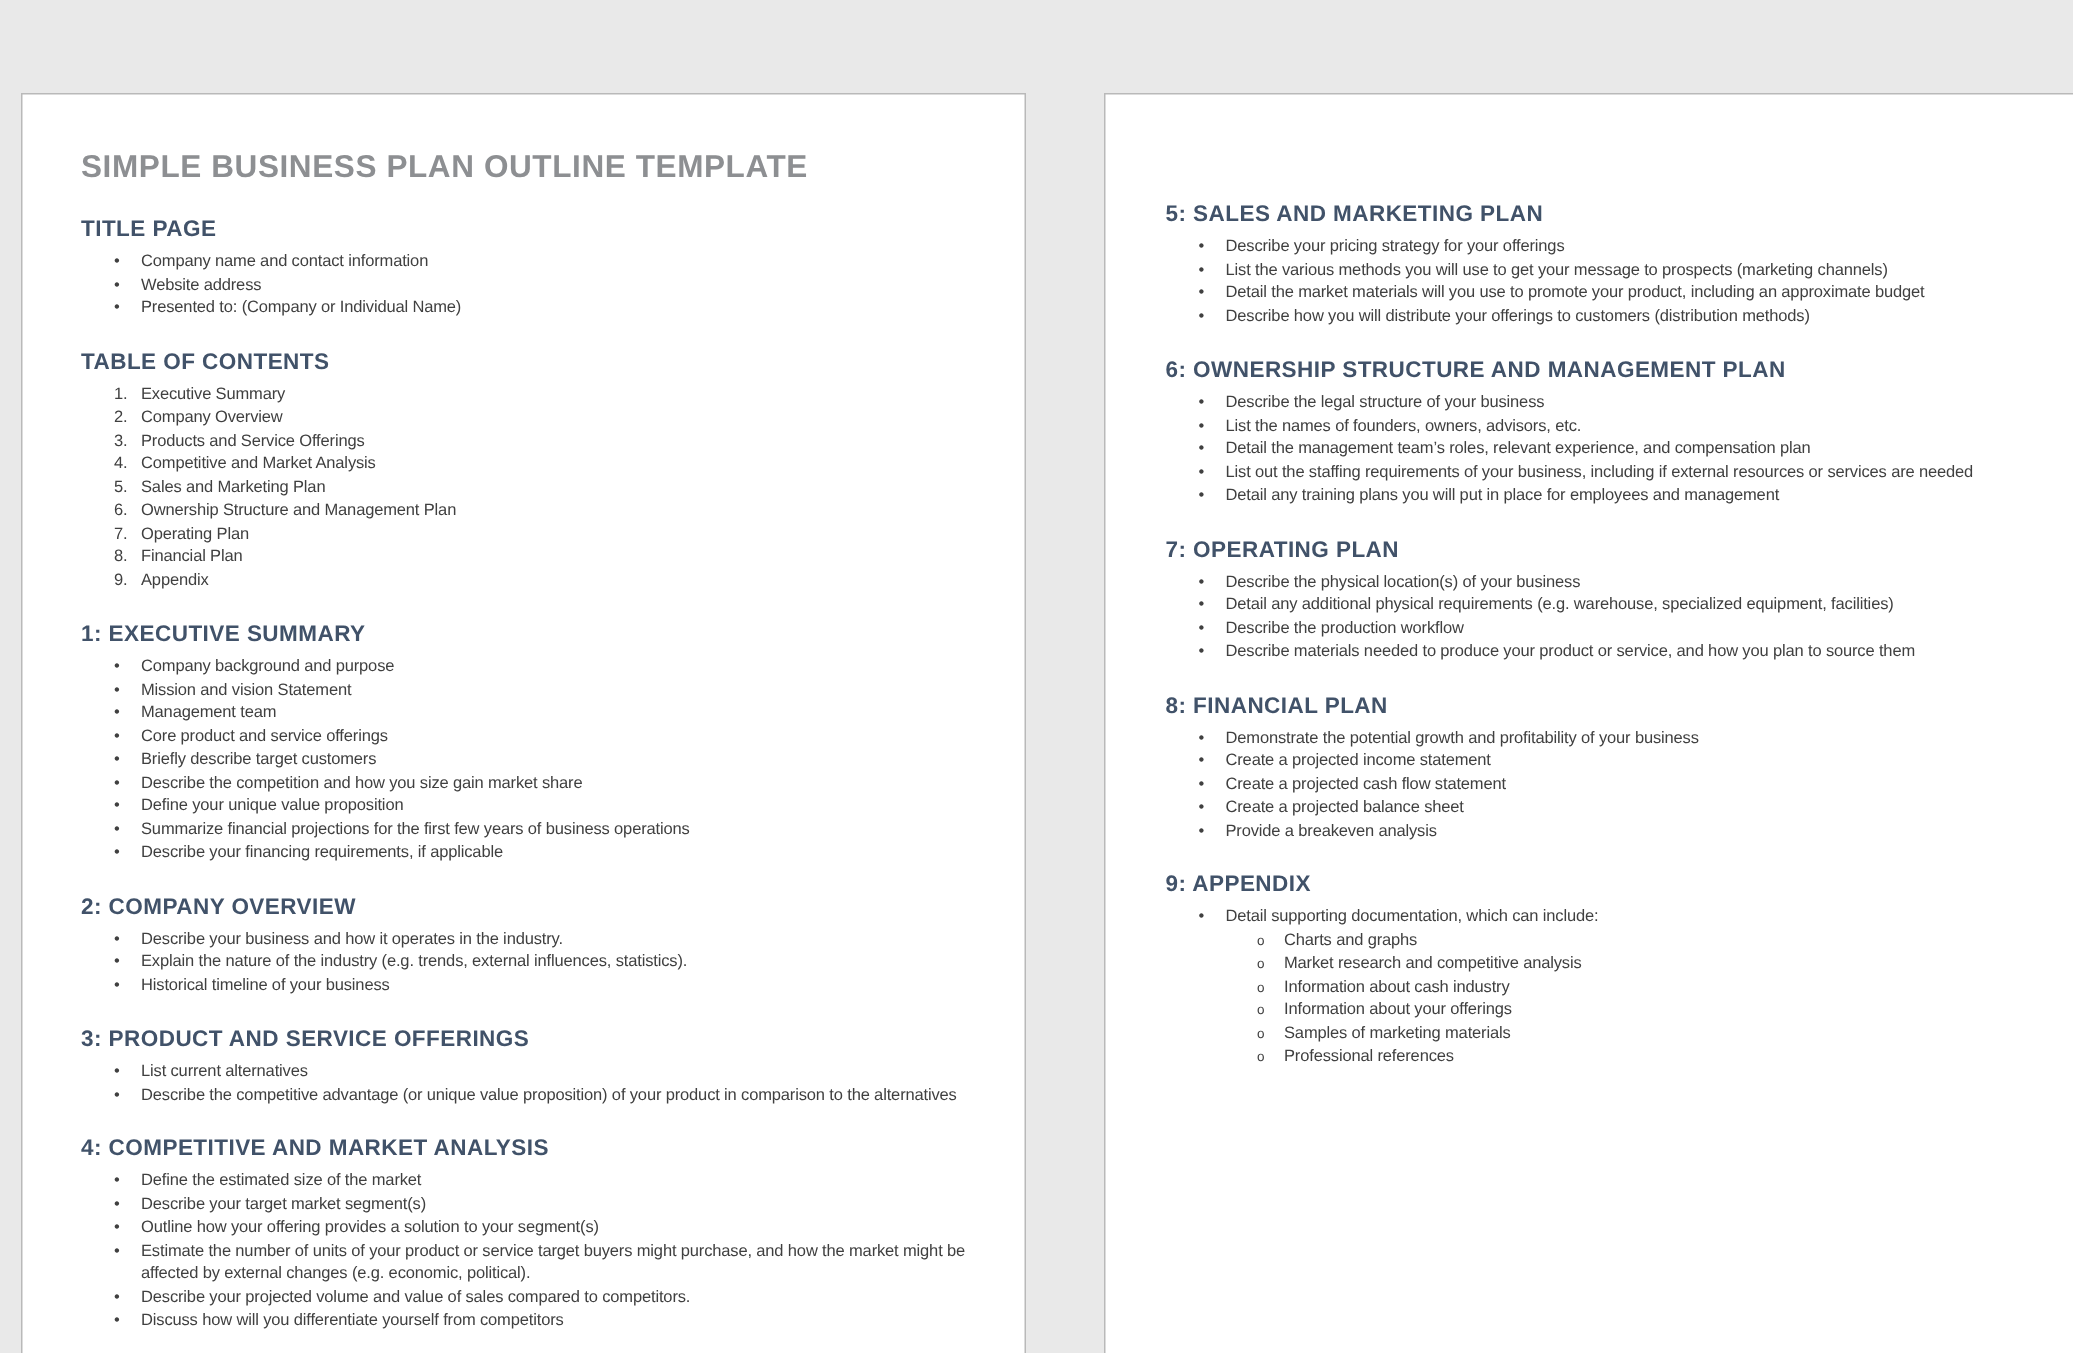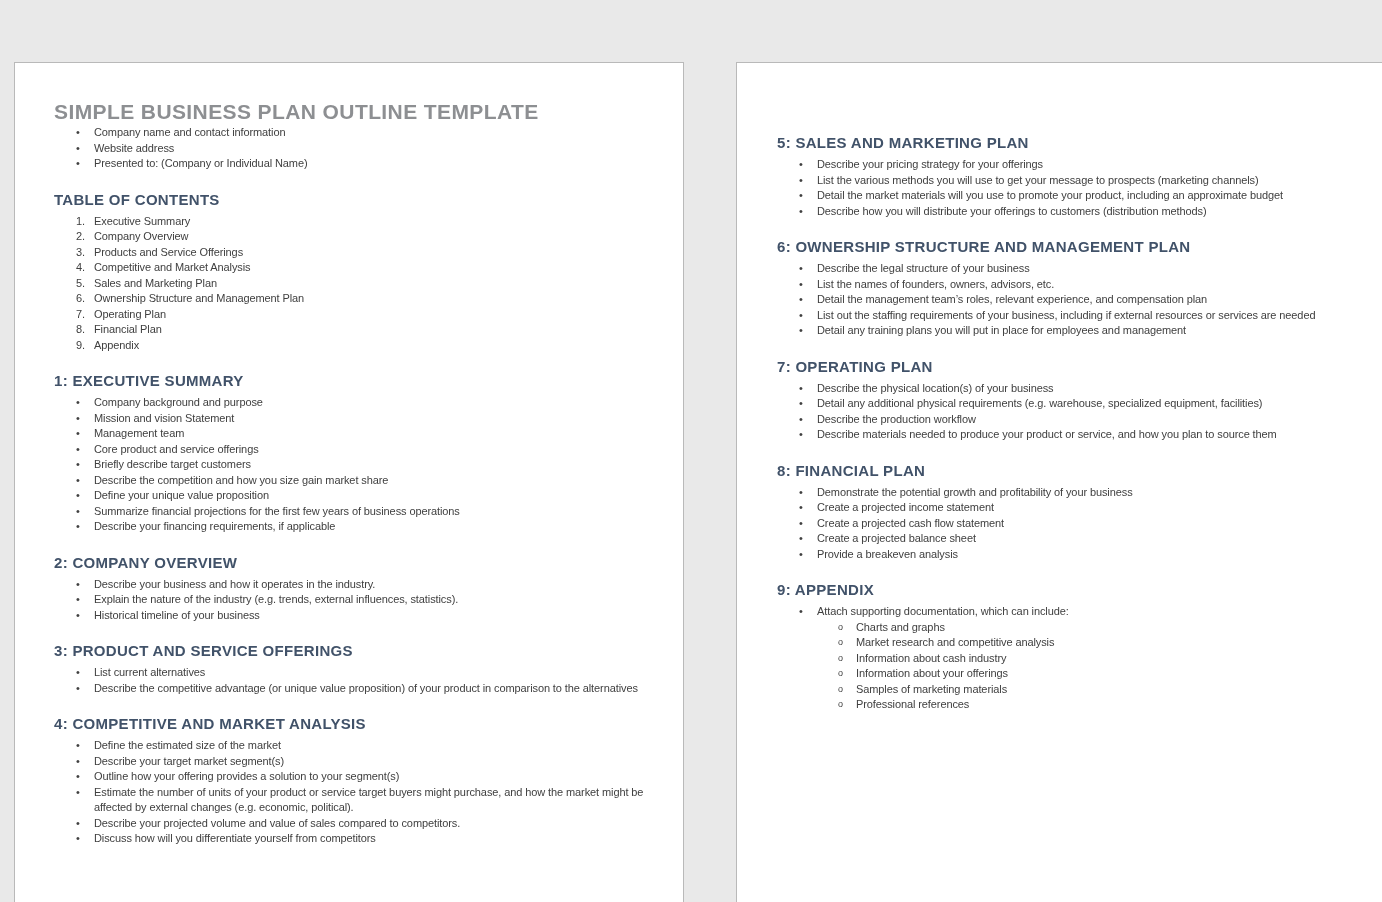--- a/index.html
+++ b/index.html
@@ -87,20 +87,21 @@
     font-size:9px;
     color:#404040;
   }
 </style>
 </head>
 <body>
 
 <div class="page" id="page-1">
   <h1 class="doc-title">SIMPLE BUSINESS PLAN OUTLINE TEMPLATE</h1>
   <div class="page-content">
+      <h2 class="section-heading">TITLE PAGE</h2>
       <ul class="bullet-list">
         <li><span>Company name and contact information</span></li>
         <li><span>Website address</span></li>
         <li><span>Presented to: (Company or Individual Name)</span></li>
       </ul>
       <h2 class="section-heading">TABLE OF CONTENTS</h2>
       <ol class="num-list">
         <li><span>Executive Summary</span></li>
         <li><span>Company Overview</span></li>
         <li><span>Products and Service Offerings</span></li>
@@ -173,21 +174,21 @@
       <h2 class="section-heading">8: FINANCIAL PLAN</h2>
       <ul class="bullet-list">
         <li><span>Demonstrate the potential growth and profitability of your business</span></li>
         <li><span>Create a projected income statement</span></li>
         <li><span>Create a projected cash flow statement</span></li>
         <li><span>Create a projected balance sheet</span></li>
         <li><span>Provide a breakeven analysis</span></li>
       </ul>
       <h2 class="section-heading">9: APPENDIX</h2>
       <ul class="bullet-list">
-        <li><span>Attach supporting documentation, which can include:</span><ul class="sub-list">
+        <li><span>Detail supporting documentation, which can include:</span><ul class="sub-list">
             <li>Charts and graphs</li>
             <li>Market research and competitive analysis</li>
             <li>Information about cash industry</li>
             <li>Information about your offerings</li>
             <li>Samples of marketing materials</li>
             <li>Professional references</li>
           </ul></li>
       </ul>
     </div>
 </div>

